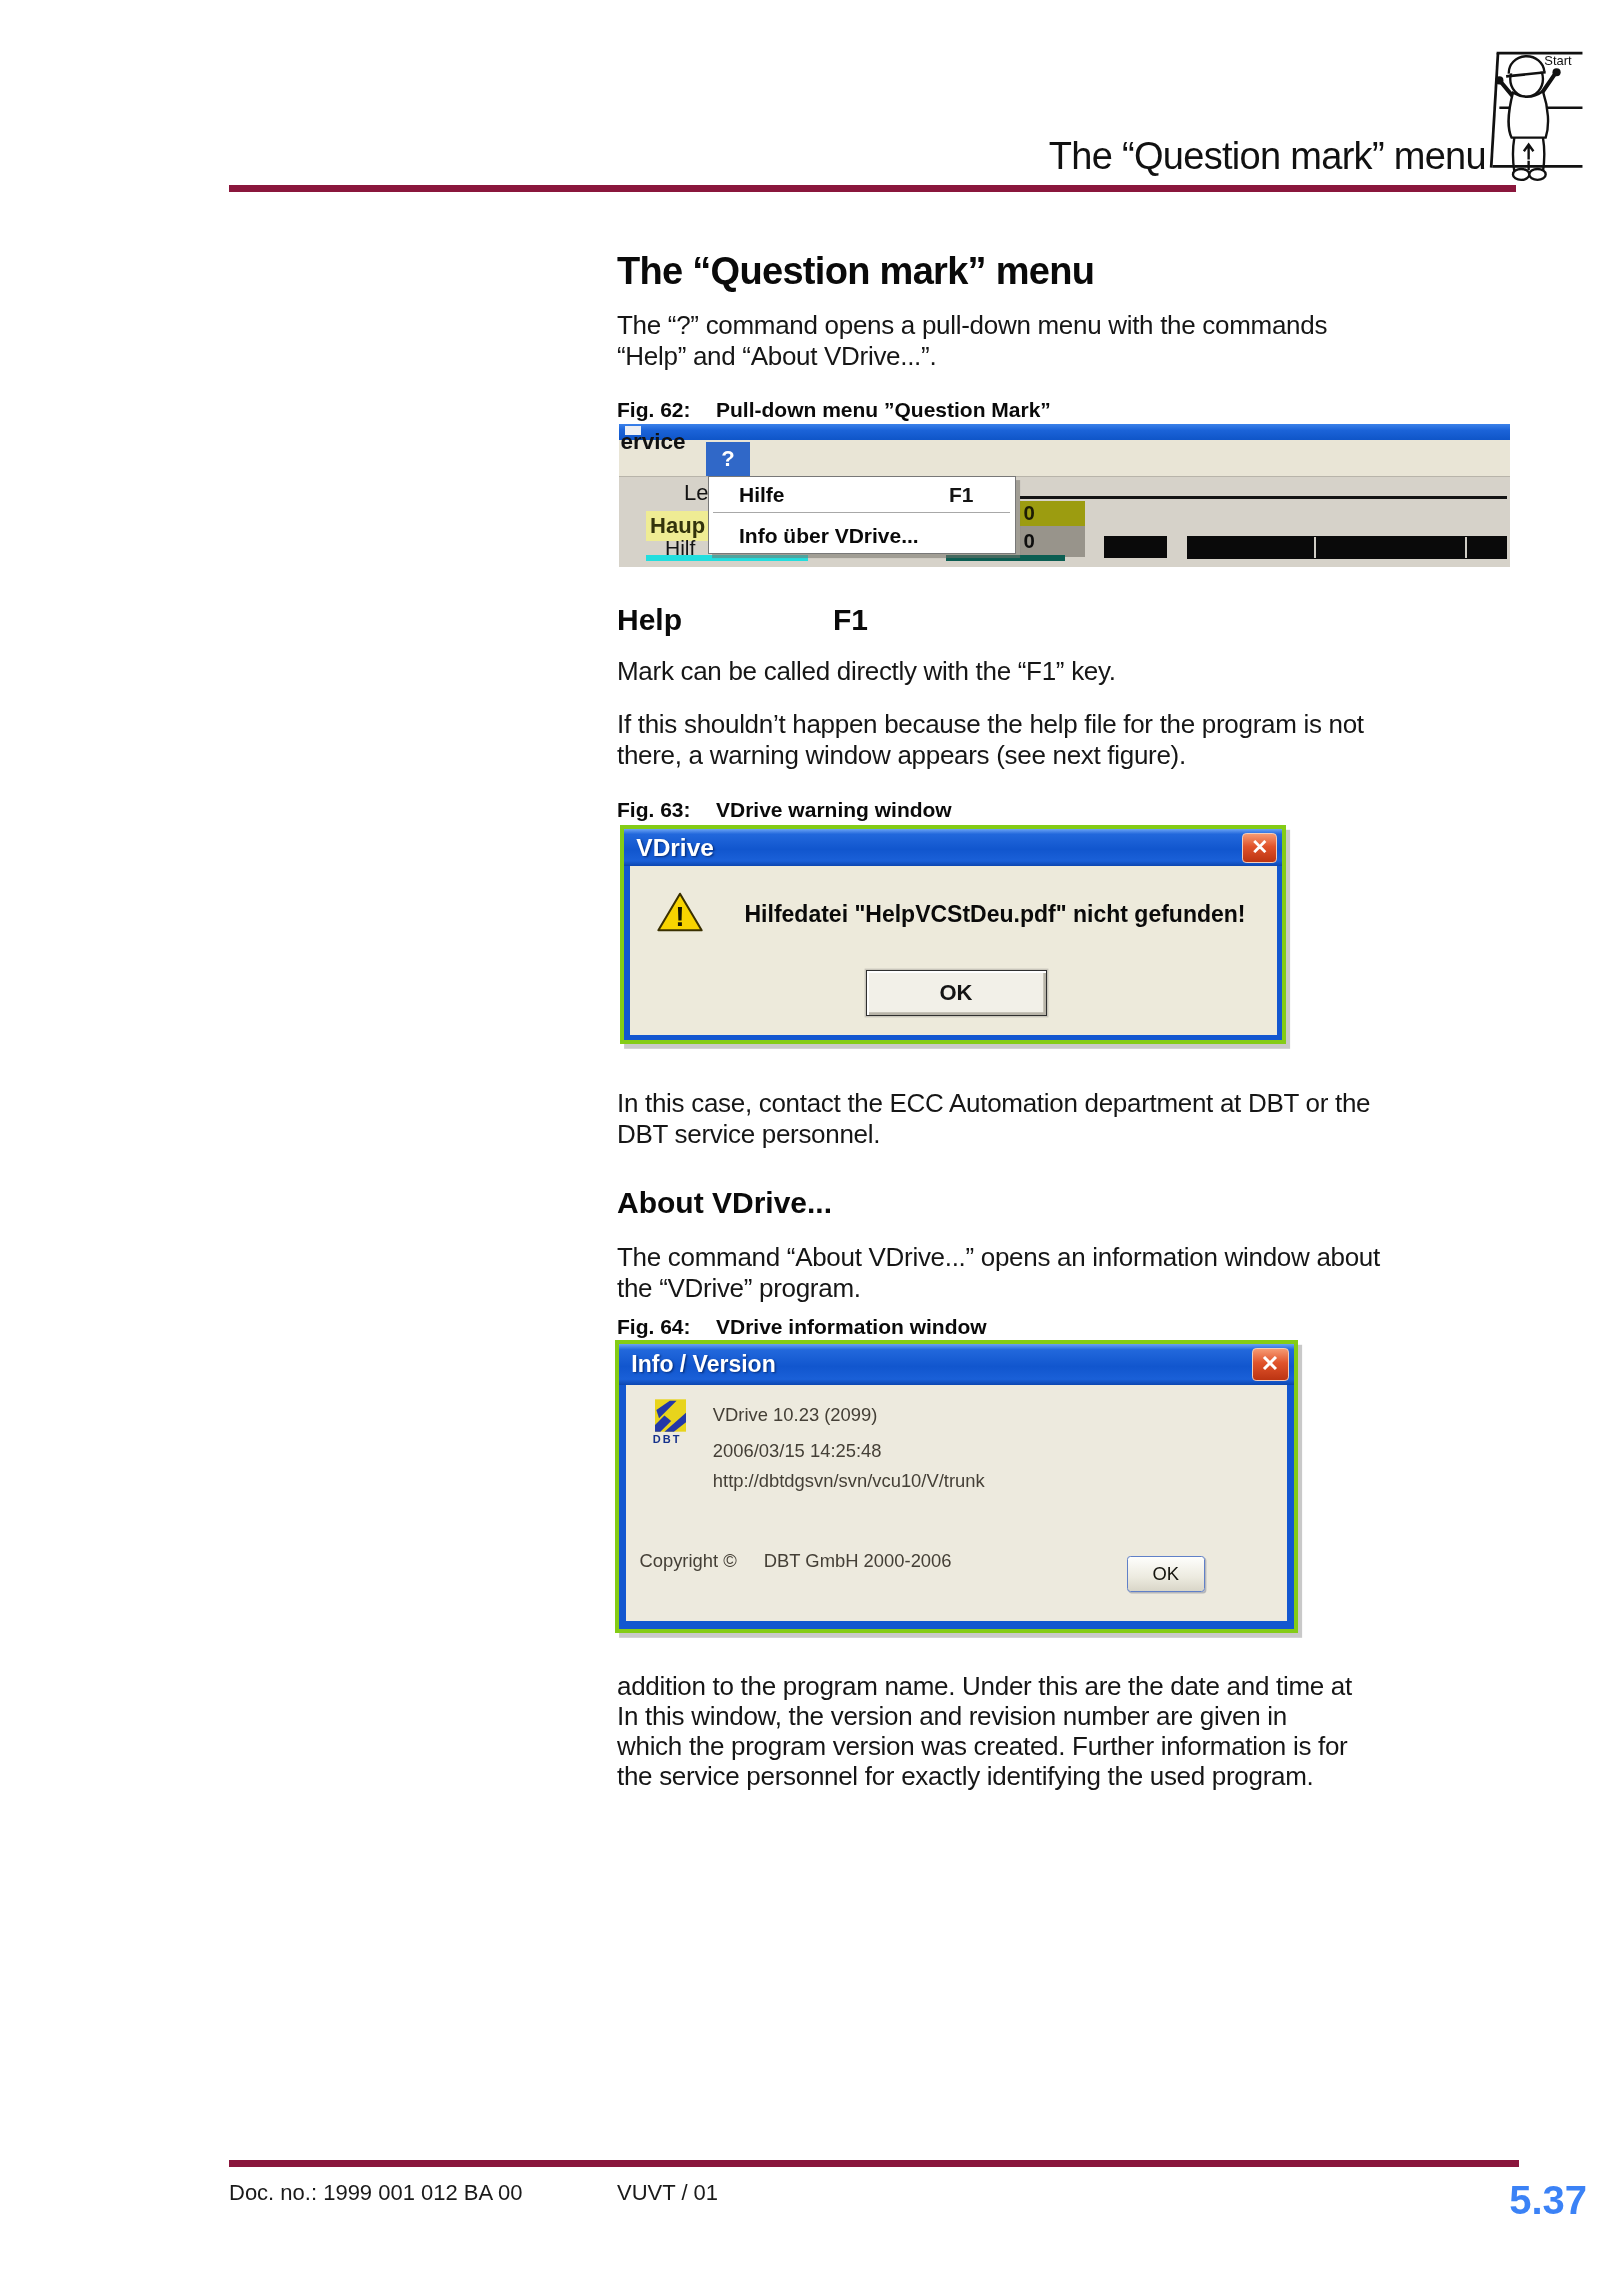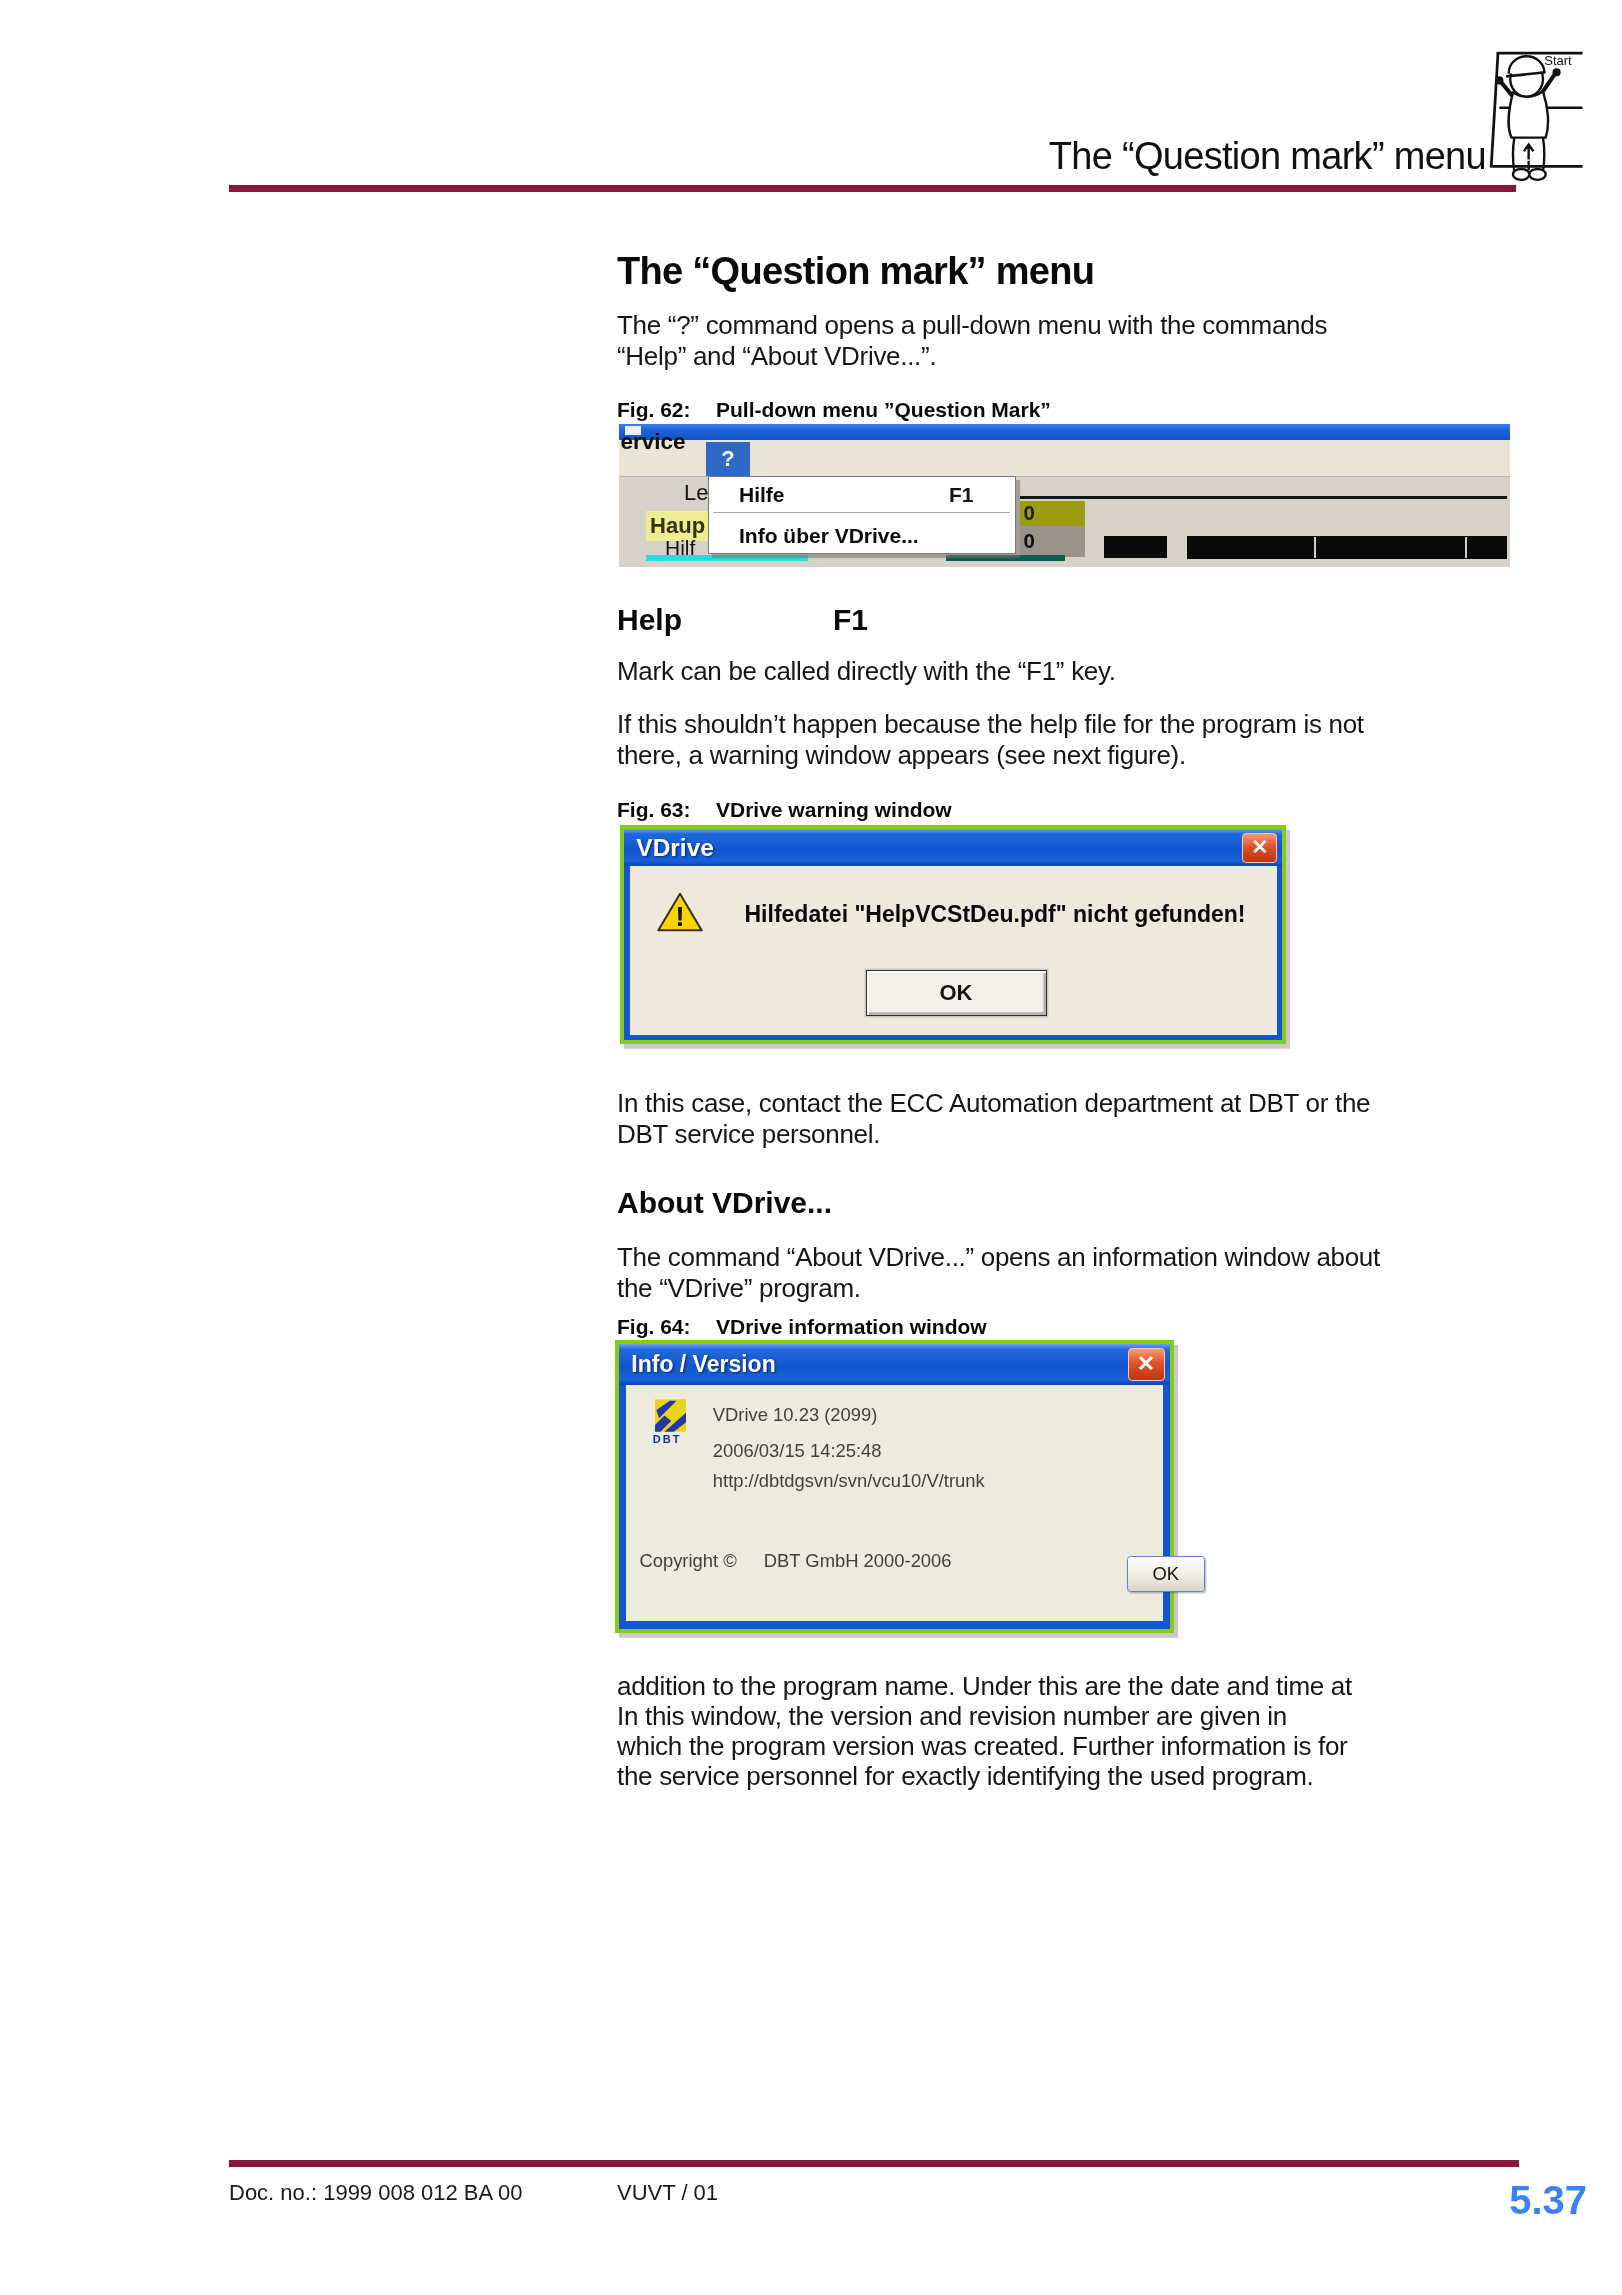--- a/index.html
+++ b/index.html
@@ -55,21 +55,21 @@
   .f62-grayval{left:401px;top:102px;width:65px;height:31px;background:#98948b;color:#0e0e0e;
              font-size:20.4px;font-weight:bold;line-height:31px;padding-left:3.4px;box-sizing:border-box;}
   .f62-teal{left:327px;top:131px;width:119px;height:6.1px;background:#0b5e52;}
   .f62-black1{left:485px;top:112px;width:63px;height:22px;background:#0a0a0a;}
   .f62-black2{left:568px;top:112px;width:320px;height:23px;background:#0a0a0a;}
   .f62-div{top:1.4px;width:2px;height:20.4px;background:#d0cdc5;}
 
   
   .xp-window{border:4px solid #84cc16;background:#1357d0;box-shadow:4.1px 4.8px 0 rgba(100,100,100,0.35);box-sizing:border-box;}
   .fig63{left:620px;top:825px;width:666px;height:219px;}
-  .fig64{left:615px;top:1340px;width:559px;height:293px;}
+  .fig64{left:615px;top:1340px;width:683px;height:293px;}
   .xp-titlebar{left:0;top:0;right:0;
     background:linear-gradient(180deg,#6aa2f4 0%,#2268dc 14%,#1156ce 55%,#1a60d8 86%,#0c46b0 100%);}
   .fig63 .xp-titlebar{height:37px;}
   .fig64 .xp-titlebar{height:41px;}
   .xp-title{color:#ffffff;font-weight:bold;text-shadow:1.4px 1.4px 2px rgba(0,30,90,0.7);white-space:nowrap;}
   .fig63 .xp-title{left:12.3px;top:0;line-height:37px;font-size:24.5px;}
   .fig64 .xp-title{left:12.3px;top:0;line-height:41px;font-size:23px;}
   .xp-close{border-radius:4.1px;border:1.4px solid #f3cdb9;color:#fff;text-align:center;font-weight:bold;
     background:linear-gradient(180deg,#f69a72 0%,#e0532b 45%,#bc3412 100%);box-sizing:border-box;cursor:default;}
   .fig63 .xp-close{right:4.8px;top:4.1px;width:35px;height:30px;line-height:27px;font-size:20.4px;}
@@ -243,18 +243,18 @@
   </div>
 
   <div class="abs bodytext" style="top:1671px;line-height:30px;">
     <div>addition to the program name. Under this are the date and time at</div>
     <div>In this window, the version and revision number are given in</div>
     <div>which the program version was created. Further information is for</div>
     <div>the service personnel for exactly identifying the used program.</div>
   </div>
 
   <div class="abs rule footer-rule"></div>
-  <div class="abs footer-text footer-docno">Doc. no.: 1999 008 012 BA 00</div>
+  <div class="abs footer-text footer-docno">Doc. no.: 1999 001 012 BA 00</div>
   <div class="abs footer-text footer-code">VUVT / 01</div>
   <div class="abs footer-page">5.37</div>
 
 </div>
 
 
 </body></html>

